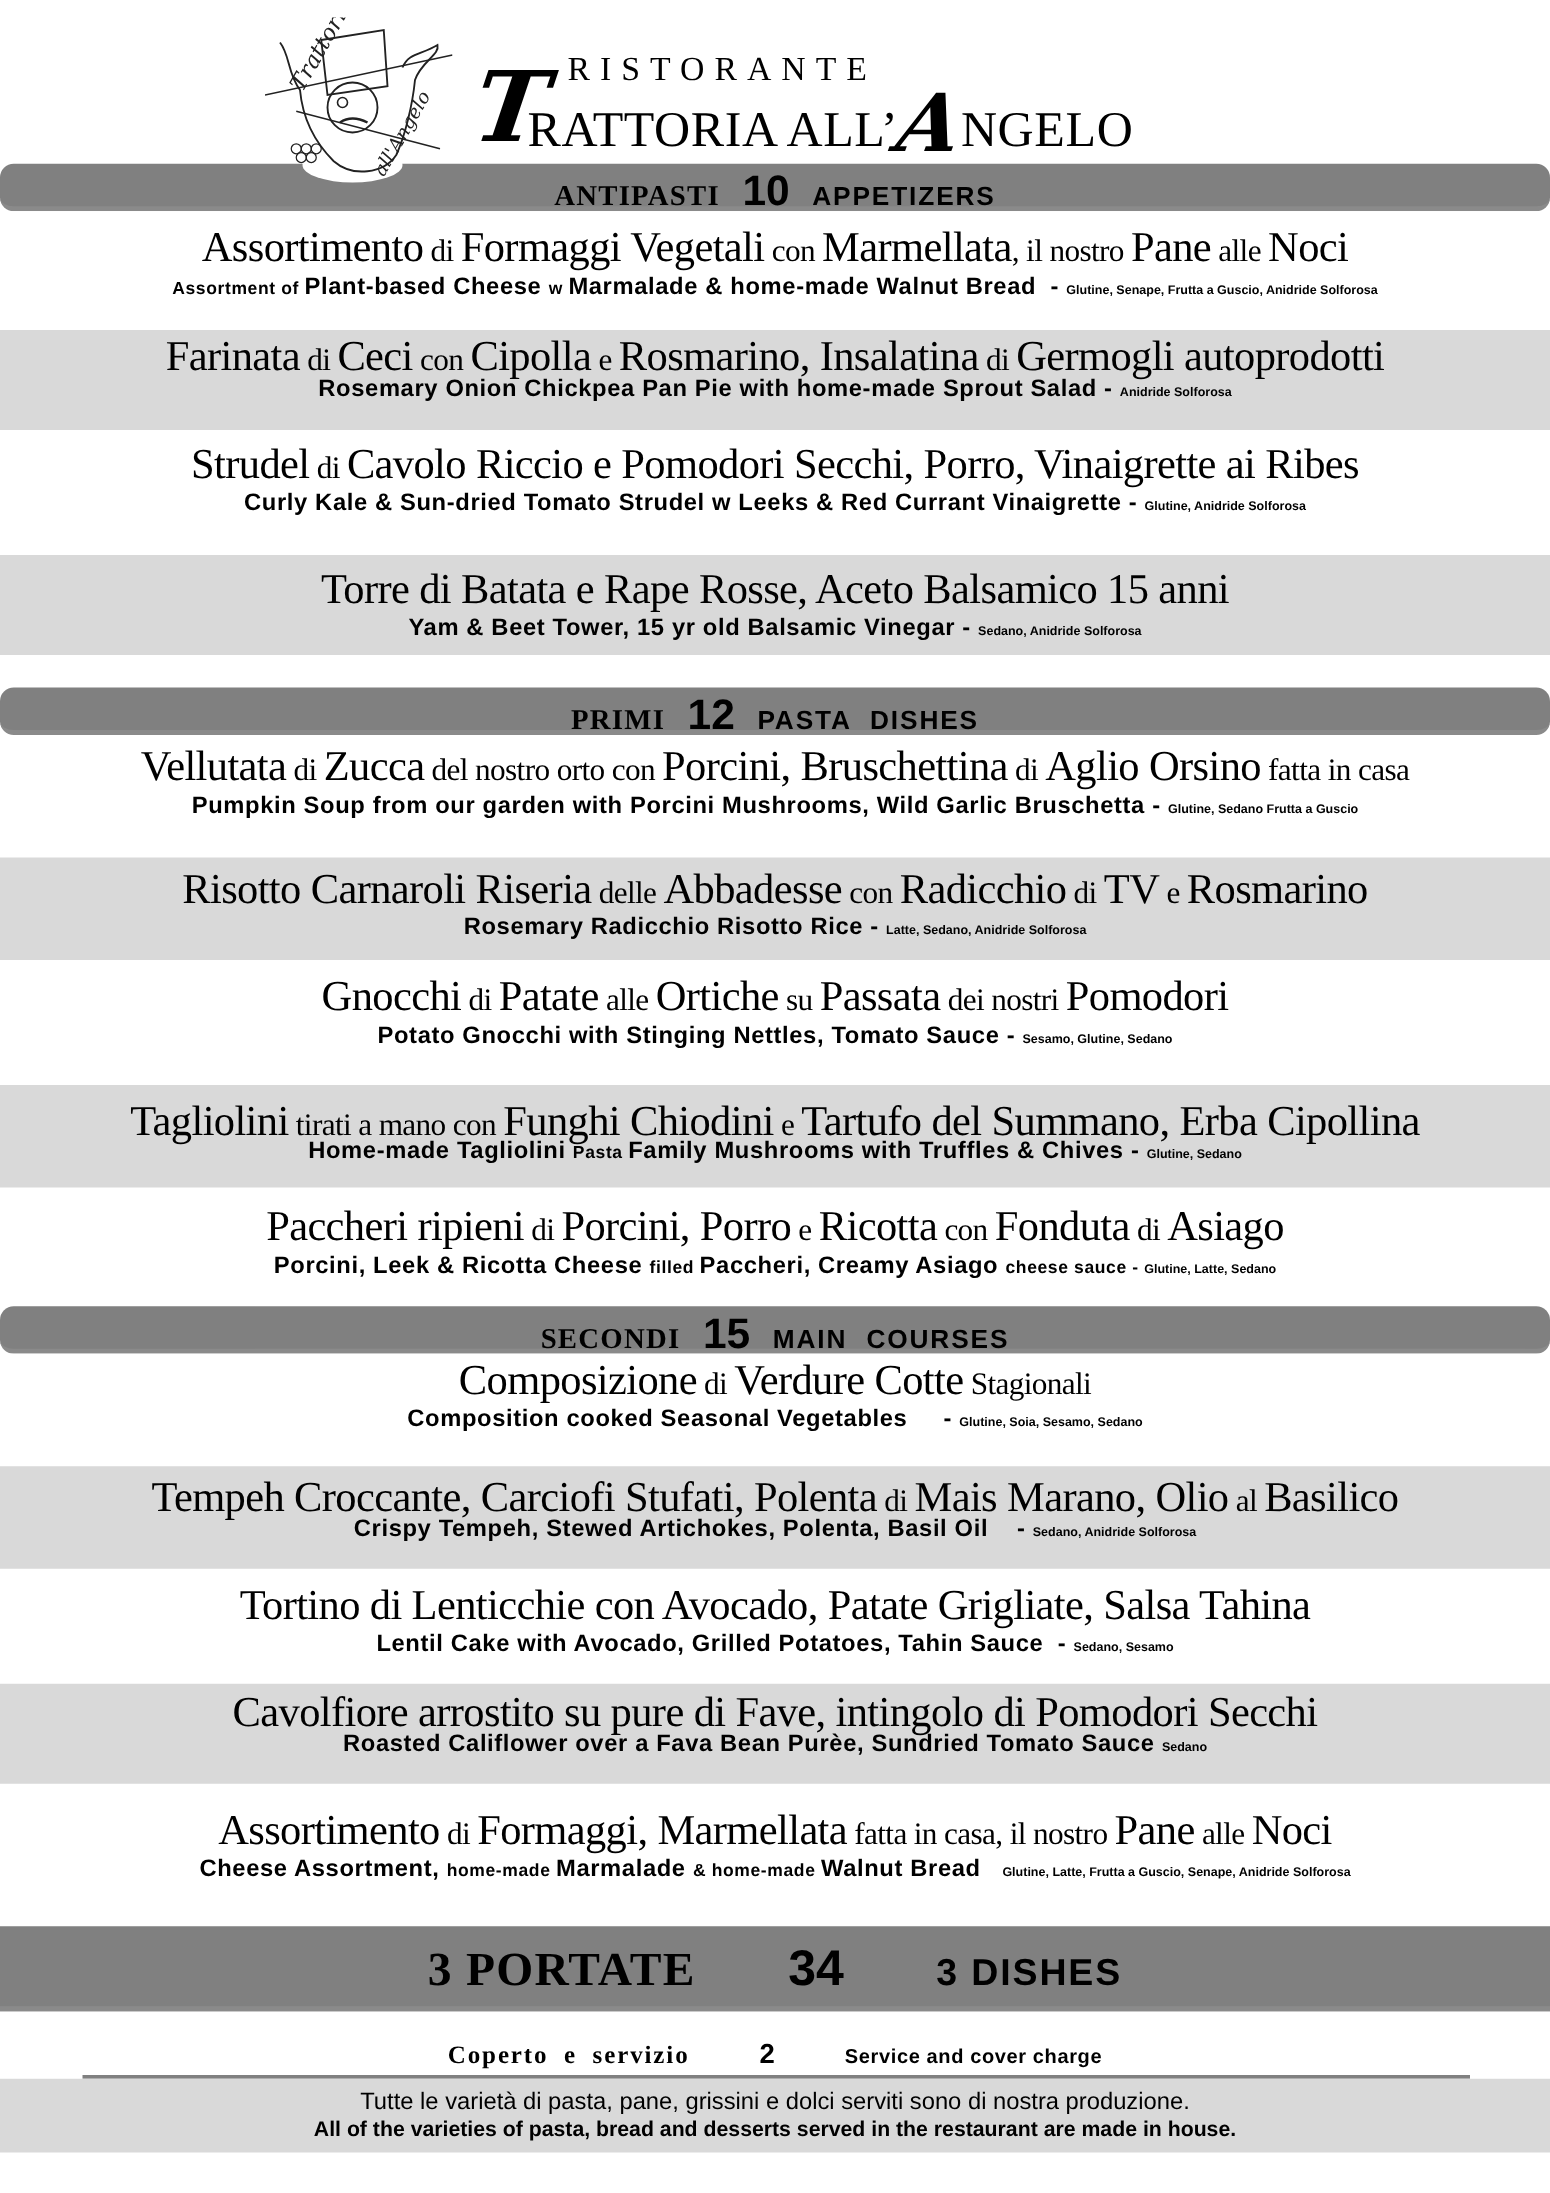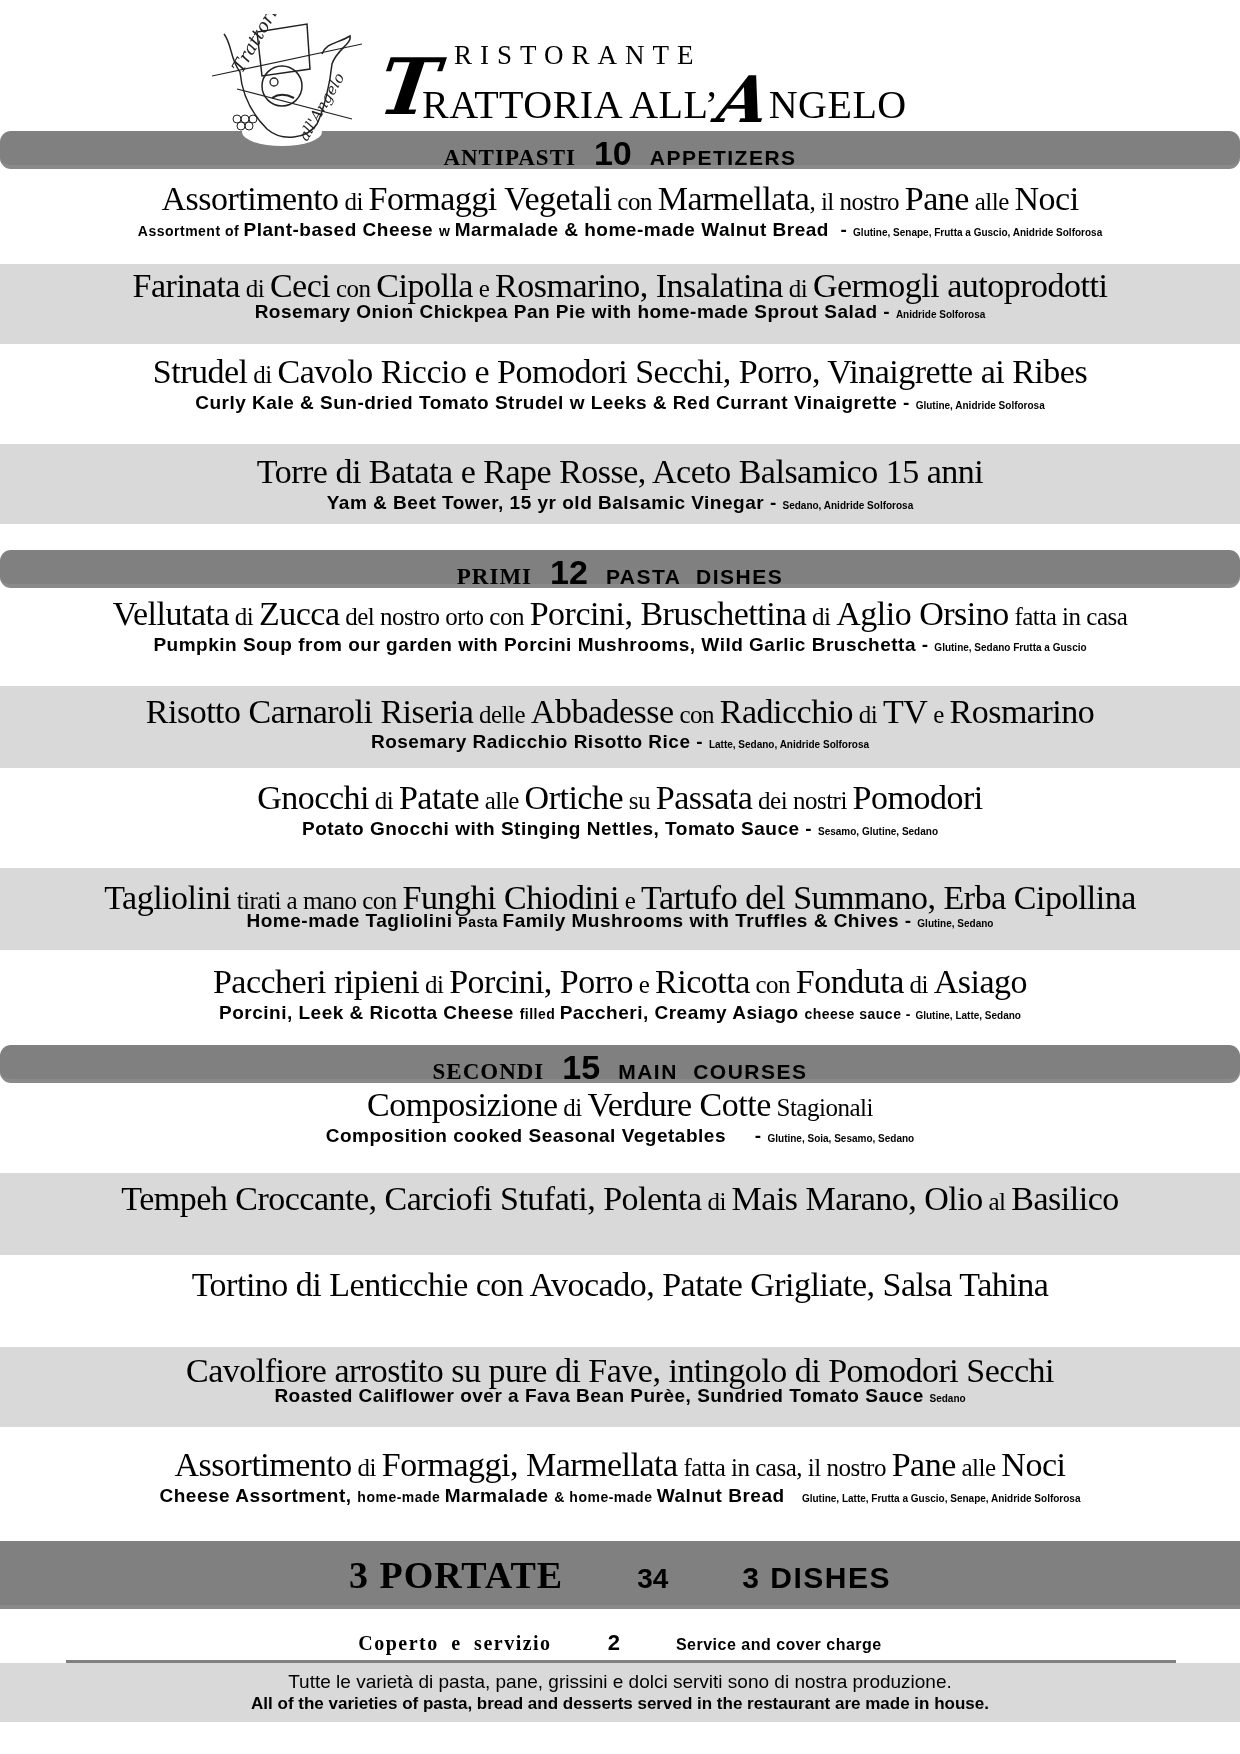--- a/index.html
+++ b/index.html
@@ -26,21 +26,21 @@
   .dish-it { font-family:"Liberation Serif", serif; font-size:34px; line-height:36px; white-space:nowrap; letter-spacing:-0.5px; }
   .dish-it .sm { font-size:25px; }
   .dish-en { font-family:"Liberation Sans", sans-serif; font-weight:bold; font-size:19px; line-height:22px; white-space:nowrap; letter-spacing:0.5px; }
   .dish-en .sm { font-size:14px; }
   .dish-en .allergens { font-weight:bold; font-size:10px; letter-spacing:0; }
 
   
   .portate { position:absolute; left:0; top:1541px; width:1240px; height:68px; background:#808080; border-bottom:4px solid #8a8a8a; box-sizing:border-box; text-align:center; }
   .portate-row { position:absolute; left:0; right:0; top:12px; text-align:center; white-space:nowrap; }
   .portate-it { font-family:"Liberation Serif", serif; font-weight:bold; font-size:38px; letter-spacing:1px; }
-  .portate-price { font-family:"Liberation Sans", sans-serif; font-weight:bold; font-size:28px; margin:0 70px; }
+  .portate-price { font-family:"Liberation Sans", sans-serif; font-weight:bold; font-size:40px; margin:0 70px; }
   .portate-en { font-family:"Liberation Sans", sans-serif; font-weight:bold; font-size:30px; letter-spacing:1.5px; }
 
   
   .coperto { position:absolute; left:0; top:1630px; width:1240px; text-align:center; white-space:nowrap; }
   .coperto-it { font-family:"Liberation Serif", serif; font-weight:bold; font-size:20px; letter-spacing:1.5px; word-spacing:6px; }
   .coperto-price { font-family:"Liberation Sans", sans-serif; font-weight:bold; font-size:22px; margin:0 52px; }
   .coperto-en { font-family:"Liberation Sans", sans-serif; font-weight:bold; font-size:16px; letter-spacing:0.5px; }
   .divider { position:absolute; left:66px; top:1660px; width:1110px; height:3px; background:#808080; }
 
   .footer { position:absolute; left:0; top:1663px; width:1240px; height:59px; background:#d9d9d9; text-align:center; }
@@ -121,23 +121,25 @@
     </div>
     <div class="band" style="top: 1045px; height: 38px;">
       <div class="band-inner" style="bottom: -8px;"><span class="band-it">SECONDI</span><span class="band-price">15</span><span class="band-en">MAIN  COURSES</span></div>
     </div>
     <div class="dish" style="top: 1083px; height: 90px;">
       <div class="dish-it" style="position: absolute; left: 0px; right: 0px; top: 4px;"><span>Composizione</span><span class="sm"> di </span><span>Verdure Cotte</span><span class="sm"> Stagionali</span></div>
       <div class="dish-en" style="position: absolute; left: 0px; right: 0px; top: 42px;"><span style="white-space: pre;">Composition cooked Seasonal Vegetables     - </span><span class="allergens">Glutine, Soia, Sesamo, Sedano</span></div>
     </div>
     <div class="dish shade" style="top: 1173px; height: 82px;">
       <div class="dish-it" style="position: absolute; left: 0px; right: 0px; top: 8px;"><span>Tempeh Croccante, Carciofi Stufati, Polenta</span><span class="sm"> di </span><span>Mais Marano, Olio</span><span class="sm"> al </span><span>Basilico</span></div>
+      <div class="dish-en" style="position: absolute; left: 0px; right: 0px; top: 40px;"><span style="white-space: pre;">Crispy Tempeh, Stewed Artichokes, Polenta, Basil Oil    - </span><span class="allergens">Sedano, Anidride Solforosa</span></div>
     </div>
     <div class="dish" style="top: 1255px; height: 92px;">
       <div class="dish-it" style="position: absolute; left: 0px; right: 0px; top: 12px;"><span>Tortino di Lenticchie con Avocado, Patate Grigliate, Salsa Tahina</span></div>
+      <div class="dish-en" style="position: absolute; left: 0px; right: 0px; top: 50px;"><span style="white-space: pre;">Lentil Cake with Avocado, Grilled Potatoes, Tahin Sauce  - </span><span class="allergens">Sedano,  Sesamo</span></div>
     </div>
     <div class="dish shade" style="top: 1347px; height: 80px;">
       <div class="dish-it" style="position: absolute; left: 0px; right: 0px; top: 6px;"><span>Cavolfiore arrostito su pure di Fave, intingolo di Pomodori Secchi</span></div>
       <div class="dish-en" style="position: absolute; left: 0px; right: 0px; top: 38px;"><span style="white-space: pre;">Roasted Califlower over a Fava Bean Purèe, Sundried Tomato Sauce </span><span class="allergens">Sedano</span></div>
     </div>
     <div class="dish" style="top: 1427px; height: 100px;">
       <div class="dish-it" style="position: absolute; left: 0px; right: 0px; top: 20px;"><span>Assortimento</span><span class="sm"> di </span><span>Formaggi, Marmellata</span><span class="sm"> fatta in casa, il nostro </span><span>Pane</span><span class="sm"> alle </span><span>Noci</span></div>
       <div class="dish-en" style="position: absolute; left: 0px; right: 0px; top: 58px;"><span style="white-space: pre;">Cheese Assortment, </span><span class="sm" style="white-space: pre;">home-made </span><span style="white-space: pre;">Marmalade </span><span class="sm" style="white-space: pre;">&amp; home-made </span><span style="white-space: pre;">Walnut Bread   </span><span class="allergens">Glutine, Latte, Frutta a Guscio, Senape, Anidride Solforosa</span></div>
     </div>
   </div>

